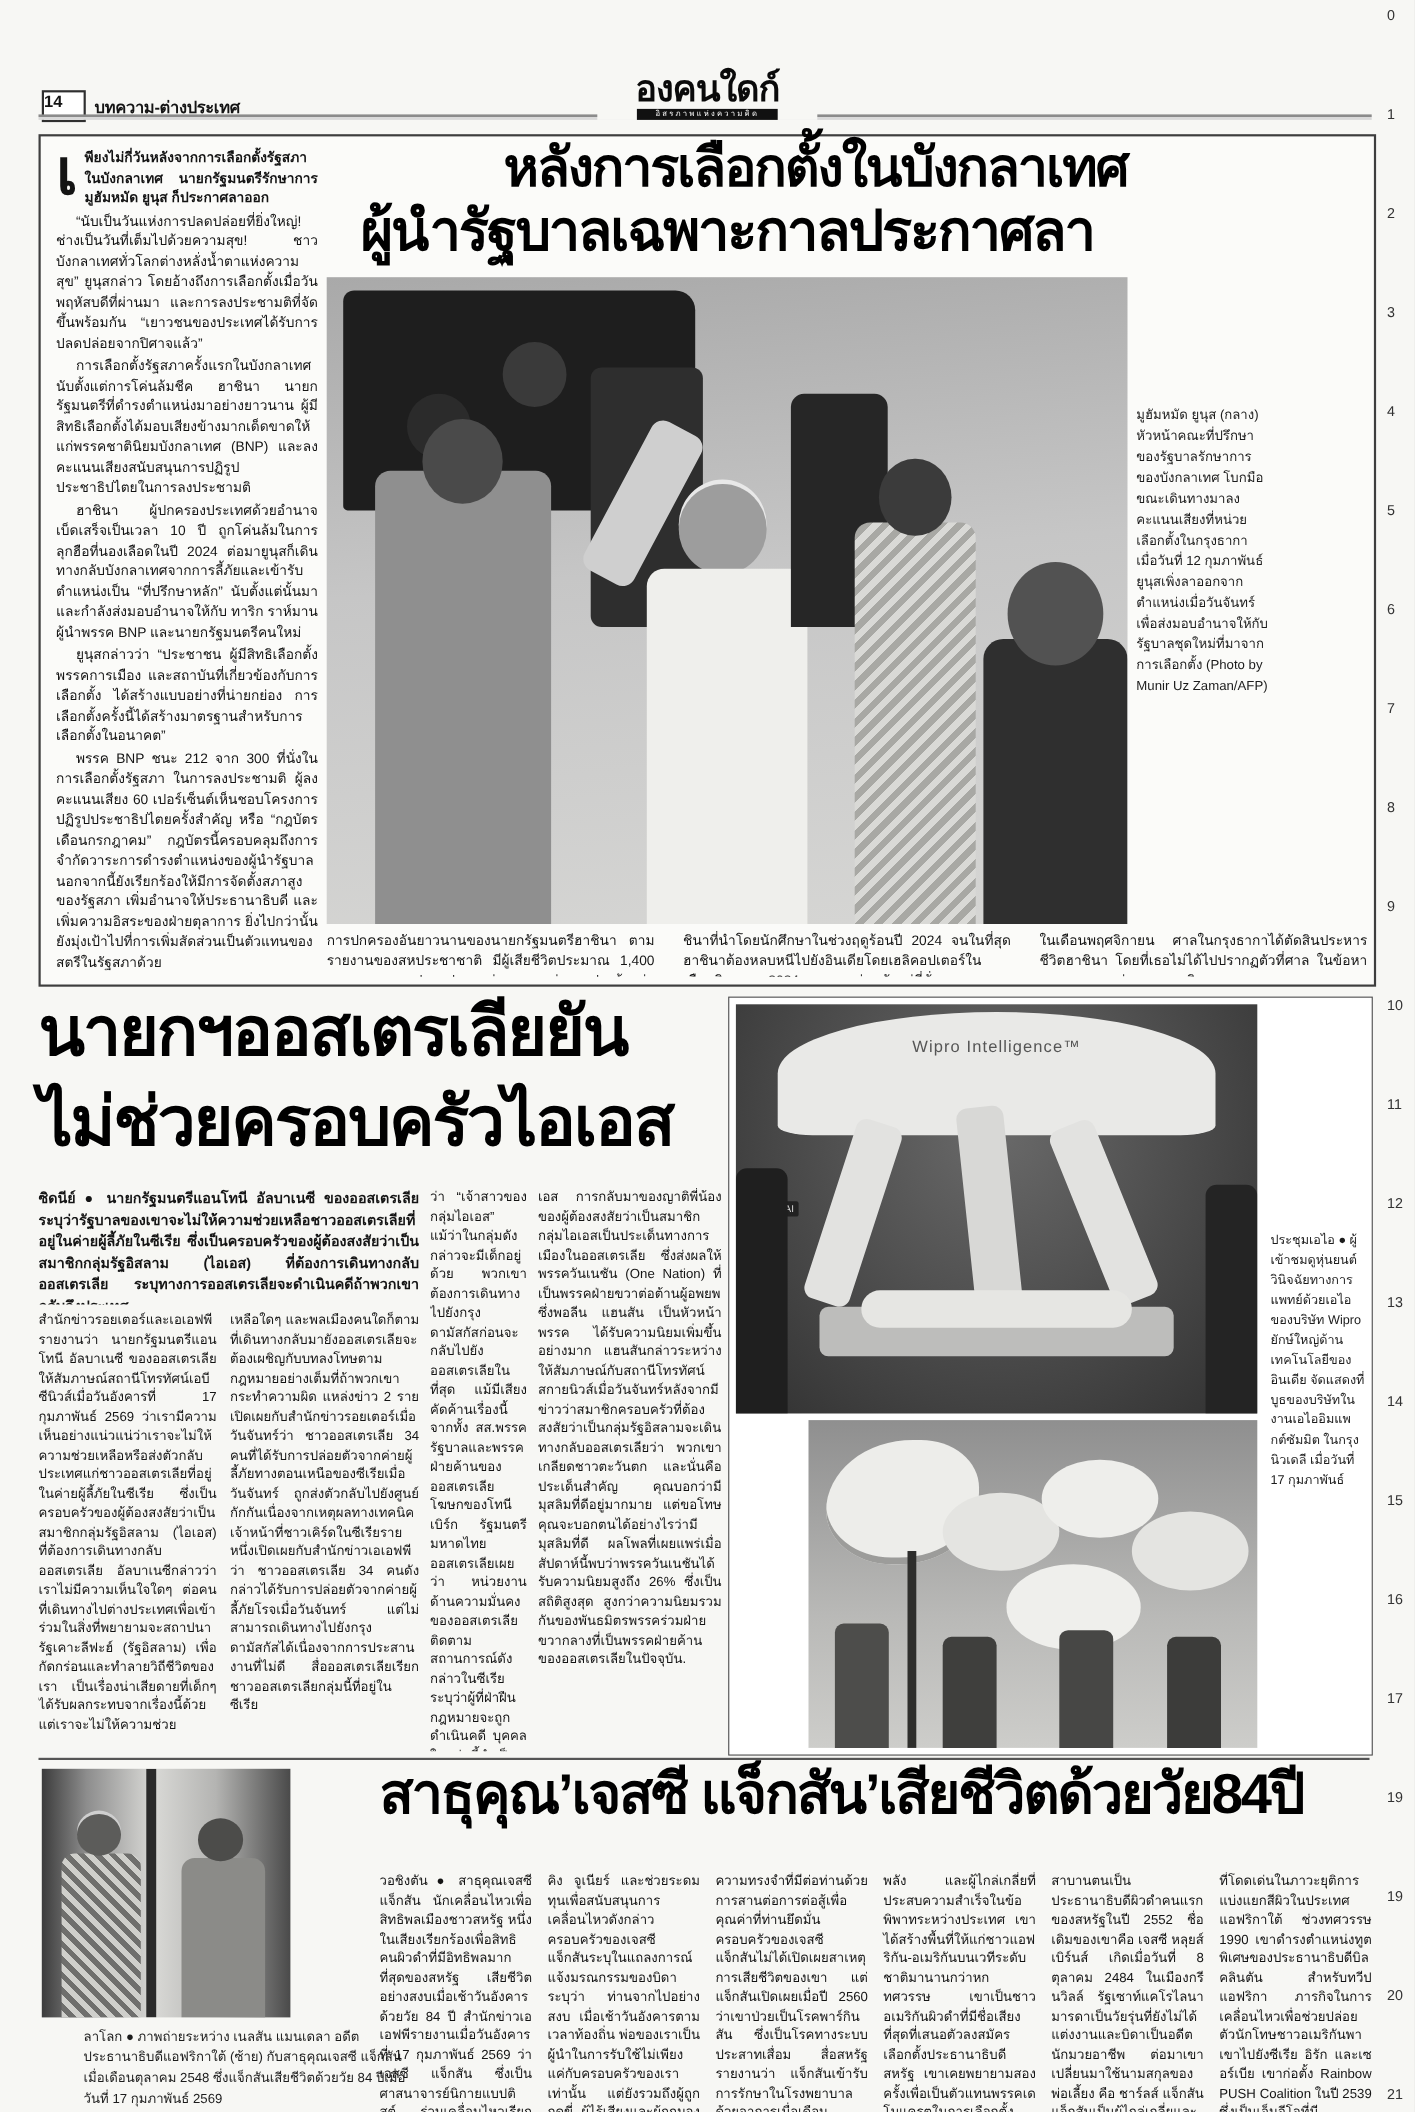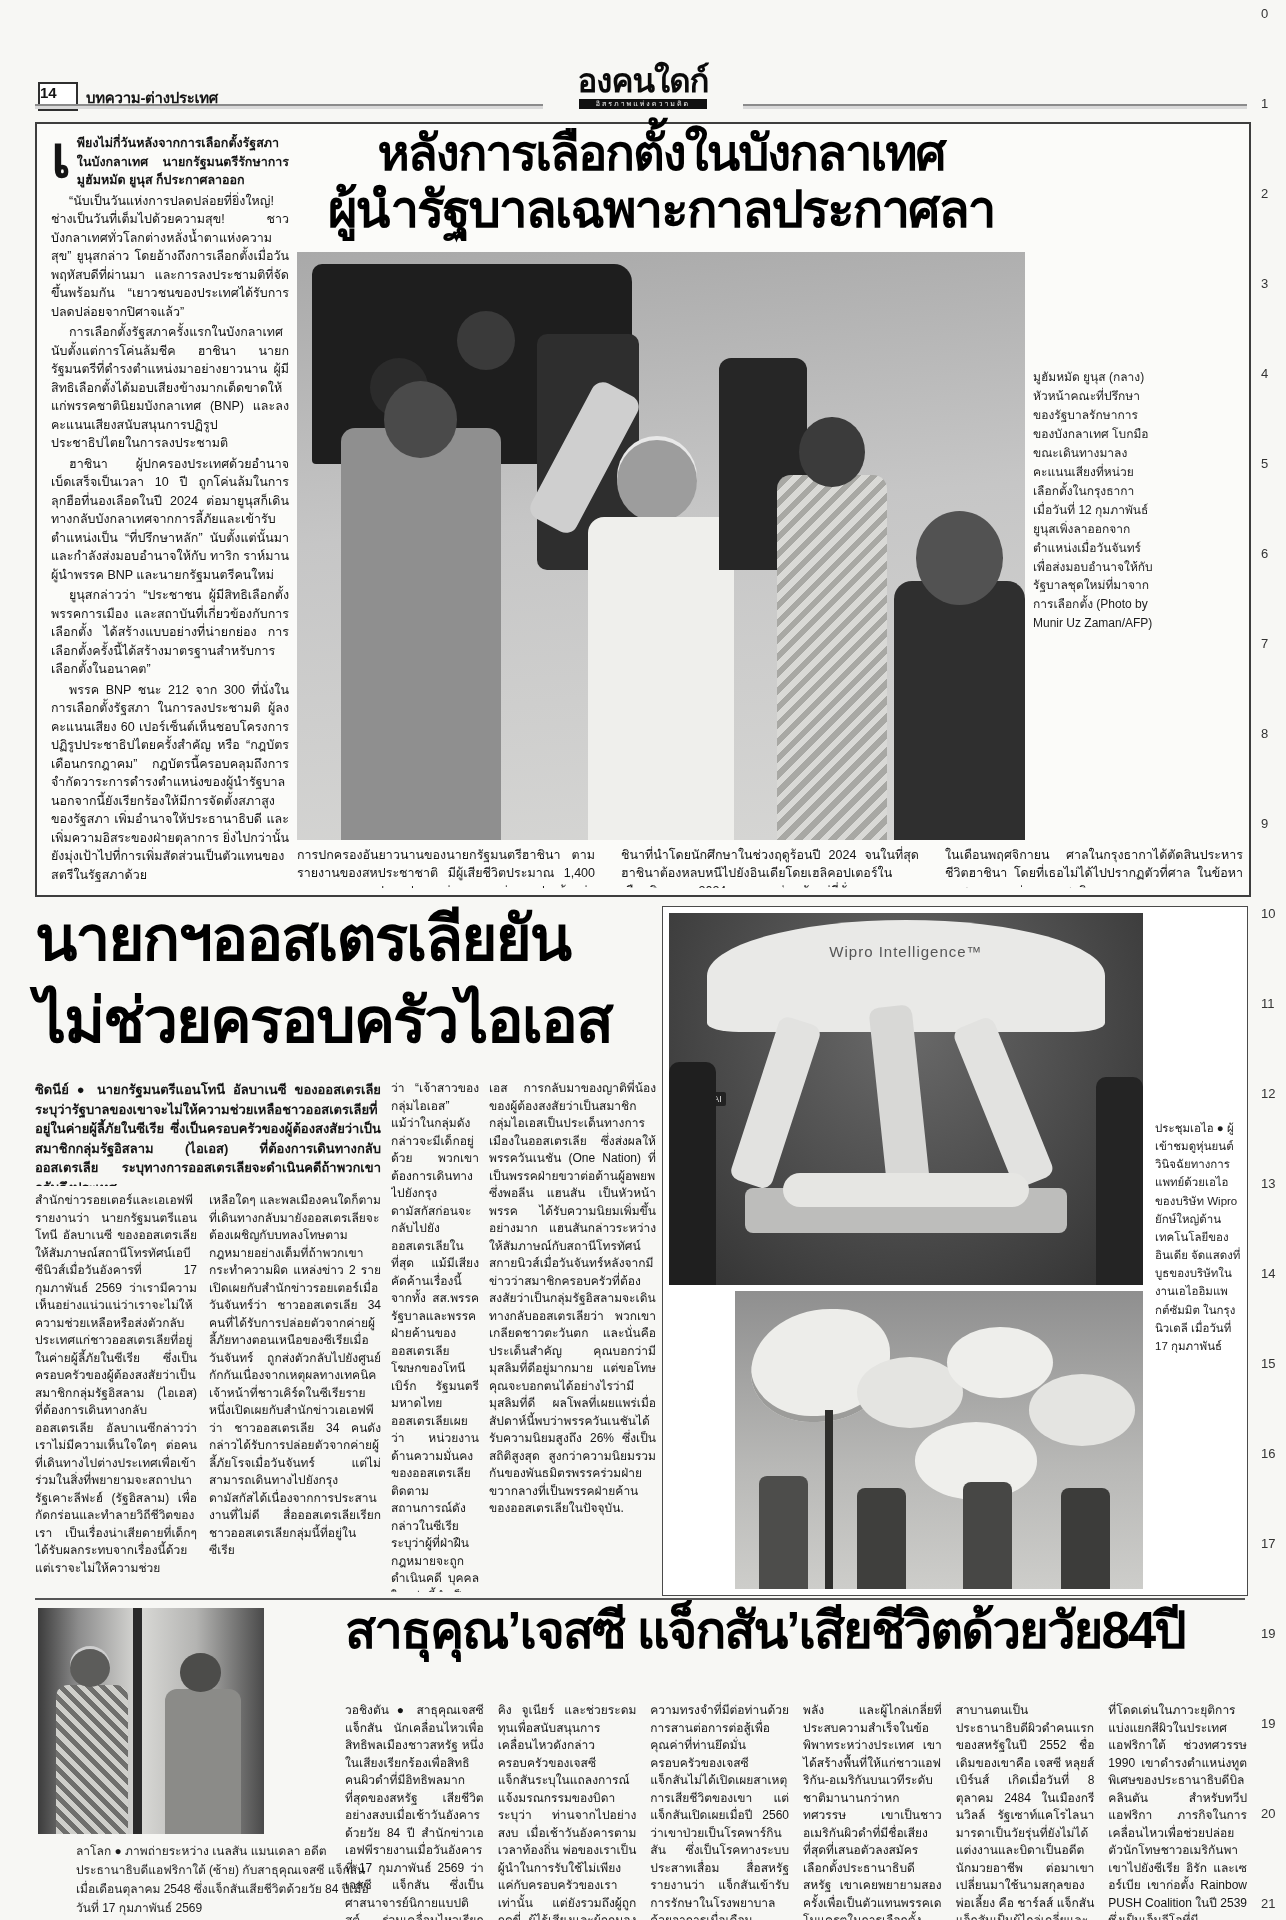--- a/index.html
+++ b/index.html
@@ -20,21 +20,21 @@
   .body-txt{font-size:12.5px;line-height:1.48;text-align:justify;}
   .body-txt p{margin:0 0 2px 0;text-indent:18px;}
   .caption{font-size:12px;line-height:1.58;color:#1c1c1c;}
   
   .top-box{position:absolute;left:35px;top:122px;width:1212px;height:771px;border:2px solid #3e3e3e;background:#fbfbf9;}
   .t-leftcol{position:absolute;left:14px;top:10px;width:238px;height:748px;overflow:hidden;}
   .t-leftcol p:first-child{text-indent:0;font-weight:bold;}
   .dropcap{float:left;font-size:58px;line-height:46px;font-weight:900;padding-right:6px;}
   .t-head{position:absolute;left:260px;top:2px;width:728px;text-align:center;font-weight:900;color:#000;
           letter-spacing:-2px;line-height:1.12;}
-  .t-head .h1{font-size:49px;}
+  .t-head .h1{font-size:49px;text-align:right;}
   .t-head .h2{font-size:51px;}
   .t-photo{position:absolute;left:260px;top:128px;width:728px;height:588px;overflow:hidden;
            background:linear-gradient(175deg,#a9a9a9 0%,#c6c6c6 45%,#d6d6d4 100%);}
   .t-caption{position:absolute;left:996px;top:244px;width:122px;}
   .t-below{position:absolute;left:260px;top:722px;width:946px;height:42px;overflow:hidden;display:flex;gap:26px;}
   .t-below .c{flex:1;font-size:12.5px;line-height:1.45;text-align:justify;}
   
   .ph{position:absolute;}
   
   .m-head{position:absolute;left:35px;width:640px;font-weight:900;color:#000;letter-spacing:-2px;line-height:1;}

